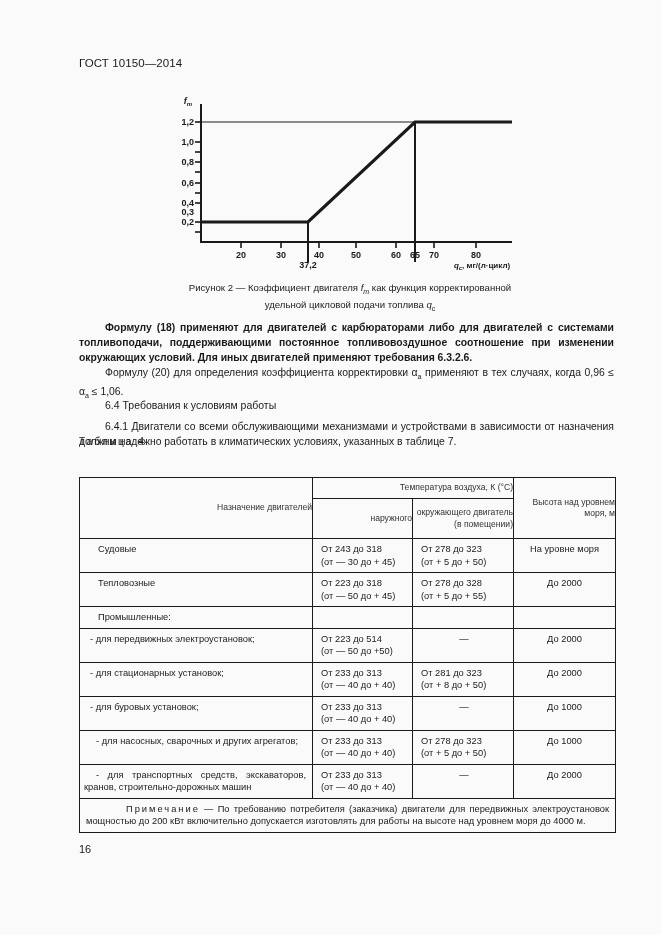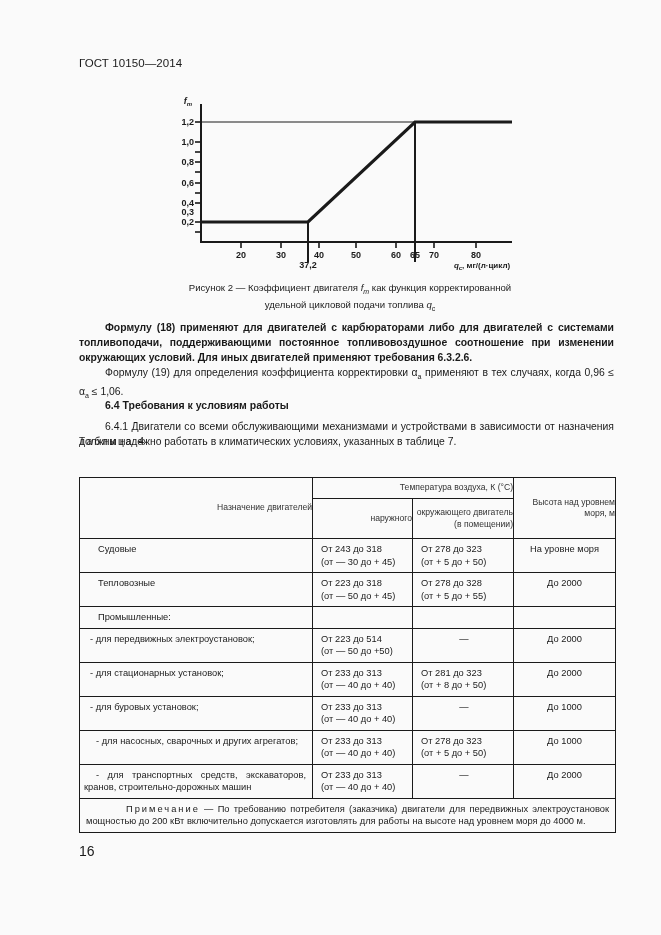--- a/index.html
+++ b/index.html
@@ -10,42 +10,42 @@
   }
   .abs { position: absolute; }
   .doc-header { left: 79px; top: 43px; font-size: 11.5px; font-weight: normal; letter-spacing: 0.1px; margin-top: 14px; }
   #chart { position: absolute; left: 0; top: 0; width: 661px; height: 280px; }
   #chart text { font-family: "Liberation Sans", sans-serif; font-weight: bold; fill: #1a1a1a; }
   .caption { left: 160px; top: 281px; width: 380px; text-align: center; font-size: 9.6px; line-height: 13px; }
   .caption i { font-style: italic; }
   .caption sub { font-size: 7px; }
   .para { left: 79px; width: 535px; font-size: 10.4px; line-height: 15px; text-align: justify; }
   .indent { text-indent: 26px; }
-  .section-title { left: 105px; top: 399px; font-size: 10.5px; font-weight: bold; }
+  .section-title { left: 105px; top: 399px; font-size: 10.5px; font-weight: normal; }
   .table-label { left: 79px; top: 436px; font-size: 10px; letter-spacing: 2.2px; text-align: center; }
   table.t4 {
     position: absolute; left: 79px; top: 477px; width: 536px;
     border-collapse: collapse; font-size: 9.3px; line-height: 12.5px;
     table-layout: fixed;
   }
   table.t4 td, table.t4 th { border: 1.4px solid #1a1a1a; padding: 0; vertical-align: top; font-weight: normal; }
   table.t4 th { vertical-align: middle; text-align: right; color: #333; font-size: 8.6px; line-height: 11.5px; }
   .hdr-top { height: 21px; }
   .hdr-bot { height: 40px; }
   .double-sep td { border-top: 3.5px double #1a1a1a; }
   .c1 { padding: 4px 6px 4px 18px !important; }
   .c1.sub { padding-left: 18px !important; }
   .c2, .c3 { padding: 4px 6px 4px 8px !important; }
   .c3.dash, .c4 { text-align: center; padding-top: 4px !important; }
   .row-h { height: 30px; }
   .row-s { height: 18px; }
   .wrap-first { text-indent: 12px; padding-left: 4px !important; text-align: justify; }
   .note { padding: 4px 6px 4px 6px !important; text-align: justify; font-size: 9.3px; line-height: 12.5px; }
   .note .spaced { letter-spacing: 2px; margin-left: 40px; }
-  .page-num { left: 79px; top: 843px; font-size: 14px; }
+  .page-num { left: 79px; top: 843px; font-size: 11px; }
 </style>
 </head>
 <body>
 
 <div class="abs doc-header">ГОСТ 10150—2014</div>
 
 <svg id="chart" viewBox="0 0 661 280">
   <g stroke="#1a1a1a" fill="none">
     <line x1="201" y1="104" x2="201" y2="243" stroke-width="2"></line>
     <line x1="200" y1="242" x2="512" y2="242" stroke-width="2"></line>
@@ -100,21 +100,21 @@
   </g>
   <polyline points="201,222 308,222 415,122 512,122" fill="none" stroke="#1a1a1a" stroke-width="3.2" stroke-linejoin="miter"></polyline>
 </svg>
 
 <div class="abs caption">
   <span>Рисунок 2 — Коэффициент двигателя </span><i>f</i><sub><i>m</i></sub><span> как функция корректированной</span><br>
   <span>удельной цикловой подачи топлива </span><i>q</i><sub>c</sub>
 </div>
 
 <div class="abs para indent" style="top:320px;font-weight:bold;">Формулу (18) применяют для двигателей с карбюраторами либо для двигателей с системами топливоподачи, поддерживающими постоянное топливовоздушное соотношение при изменении окружающих условий. Для иных двигателей применяют требования 6.3.2.6.</div>
-<div class="abs para indent" style="top:365px;"><span>Формулу (19) для определения коэффициента корректировки α</span><sub style="font-size:7px">a</sub><span> применяют в тех случаях, когда 0,96 ≤ α</span><sub style="font-size:7px">a</sub><span> ≤ 1,06.</span></div>
+<div class="abs para indent" style="top:365px;"><span>Формулу (20) для определения коэффициента корректировки α</span><sub style="font-size:7px">a</sub><span> применяют в тех случаях, когда 0,96 ≤ α</span><sub style="font-size:7px">a</sub><span> ≤ 1,06.</span></div>
 
 <div class="abs section-title">6.4 Требования к условиям работы</div>
 <div class="abs para indent" style="top:419px;">6.4.1 Двигатели со всеми обслуживающими механизмами и устройствами в зависимости от назначения должны надежно работать в климатических условиях, указанных в таблице 7.</div>
 
 <div class="abs table-label">Таблица 4</div>
 
 <table class="t4">
   <colgroup>
     <col style="width:233px">
       <col style="width:100px">

